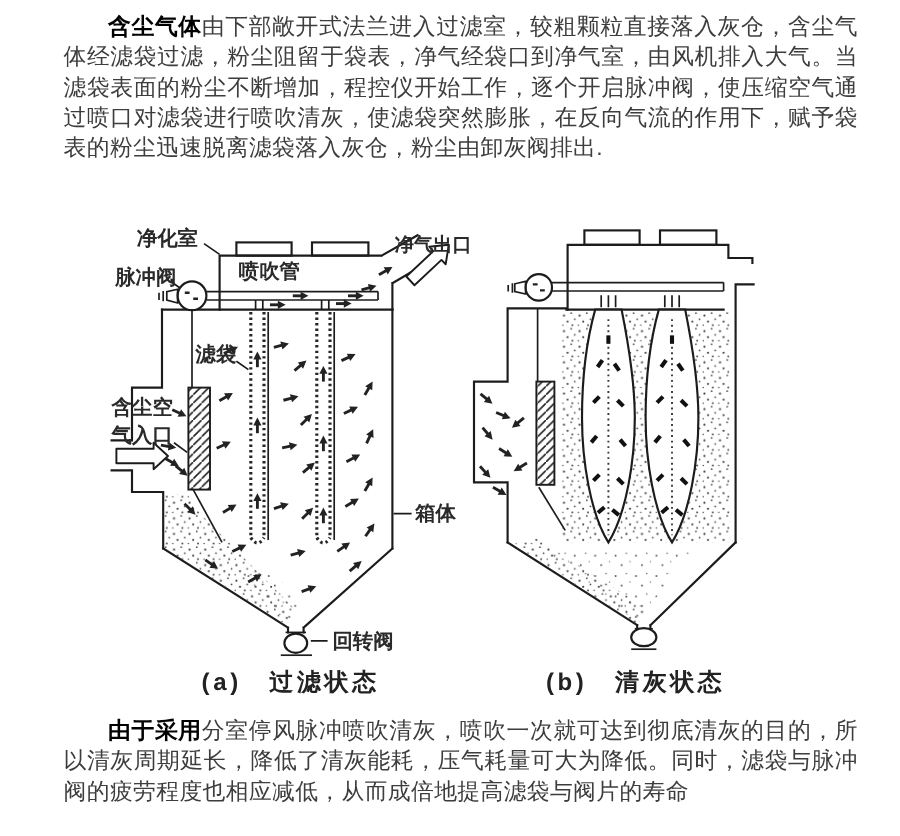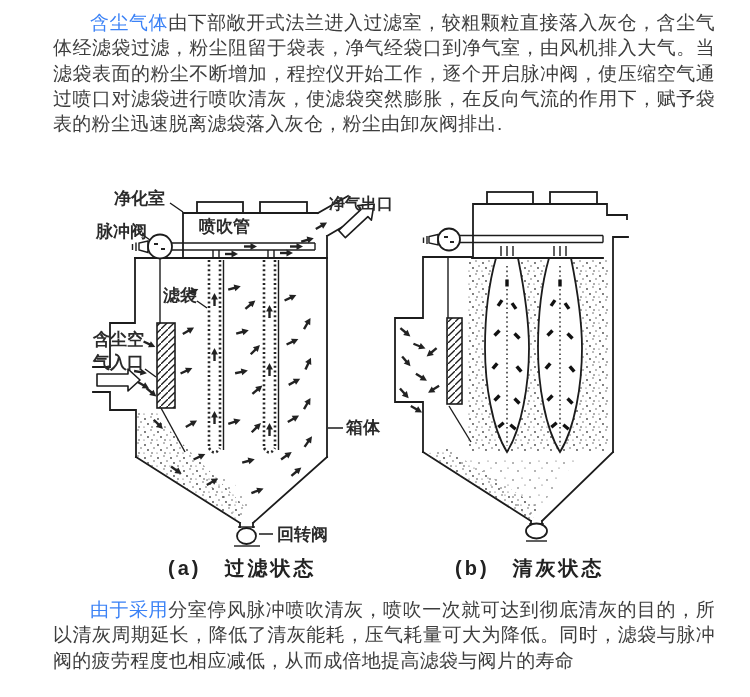--- a/index.html
+++ b/index.html
@@ -1,20 +1,20 @@
 <!DOCTYPE html>
 <html><head>
 <meta charset="utf-8">
 <style>
   html,body{margin:0;padding:0;background:#fff;}
   .page{position:relative;width:750px;height:697px;background:#ffffff;overflow:hidden;
         font-family:"Liberation Sans","DejaVu Sans",sans-serif;}
   .para{position:absolute;left:53px;width:662px;font-size:19px;line-height:25.3px;
         color:#3d3d3d;letter-spacing:0.3px;text-align:justify;text-indent:37px;font-weight:500;}
-  .para .hl{color:#3b82f6;font-weight:400;}
+  .para .hl{color:#000000;font-weight:700;}
   #para-top{top:10px;}
   #para-bottom{top:597px;}
   svg text{font-family:"Liberation Sans","DejaVu Sans",sans-serif;fill:#2a2a2a;font-weight:600;}
   svg .lbl{font-size:17px;}
   svg .lbl-sm{font-size:16px;}
   svg .cap{font-size:20px;letter-spacing:3px;fill:#222;}
   svg .wall{fill:none;stroke:#1c1c1c;stroke-width:1.8;stroke-linecap:square;}
   svg .thin{fill:none;stroke:#1c1c1c;stroke-width:1.4;}
   svg .dotl{fill:none;stroke:#262626;stroke-width:2.6;stroke-dasharray:2 2.6;}
   svg .dotc{fill:none;stroke:#3a3a3a;stroke-width:1.6;stroke-dasharray:1.6 3;}

